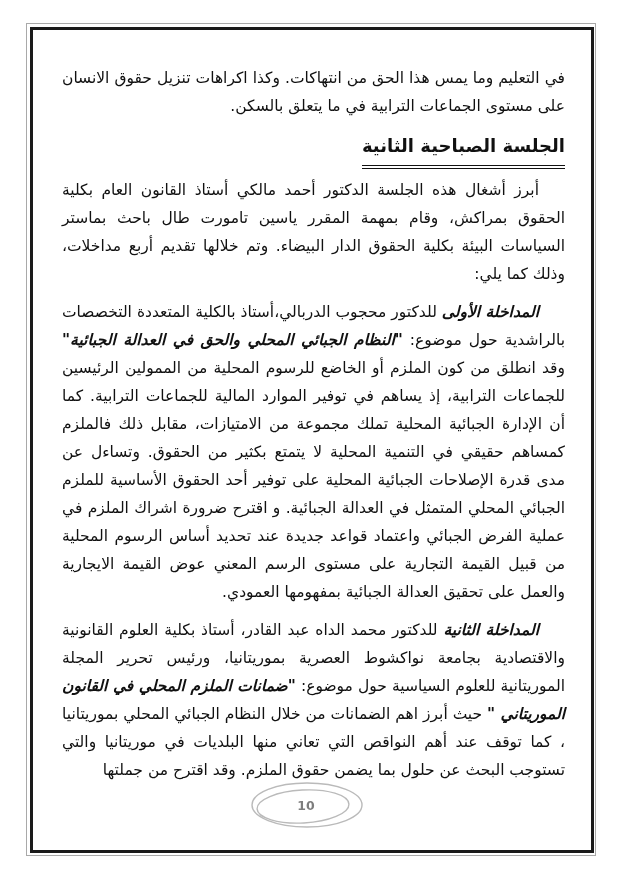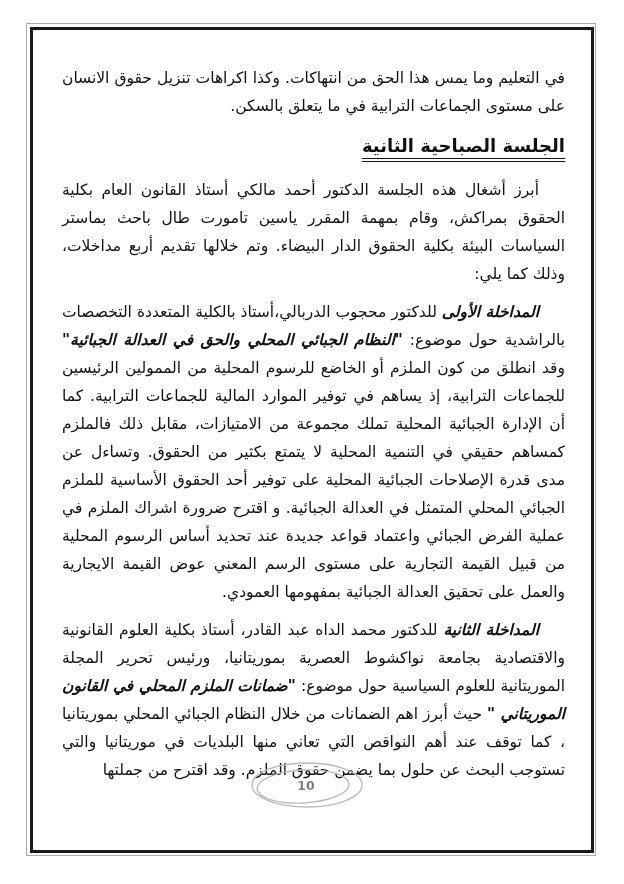--- a/index.html
+++ b/index.html
@@ -57,28 +57,28 @@
   }
   .section-heading {
     margin: 12px 0 16px 0;
     text-align: right;
     font-size: 18px;
     font-weight: bold;
     line-height: 28px;
   }
   .section-heading .underlined {
     border-bottom: 4px double #111111;
-    padding-bottom: 2px;
+    padding-bottom: 9px;
   }
   .content b { font-weight: bold; font-style: italic; }
   
   .page-number-wrap {
     position: absolute;
     left: 246px;
-    top: 760px;
+    top: 780px;
     width: 122px;
     height: 50px;
   }
   .page-number-wrap svg { display: block; }
 </style>
 </head>
 <body>
 
 <div>
 

